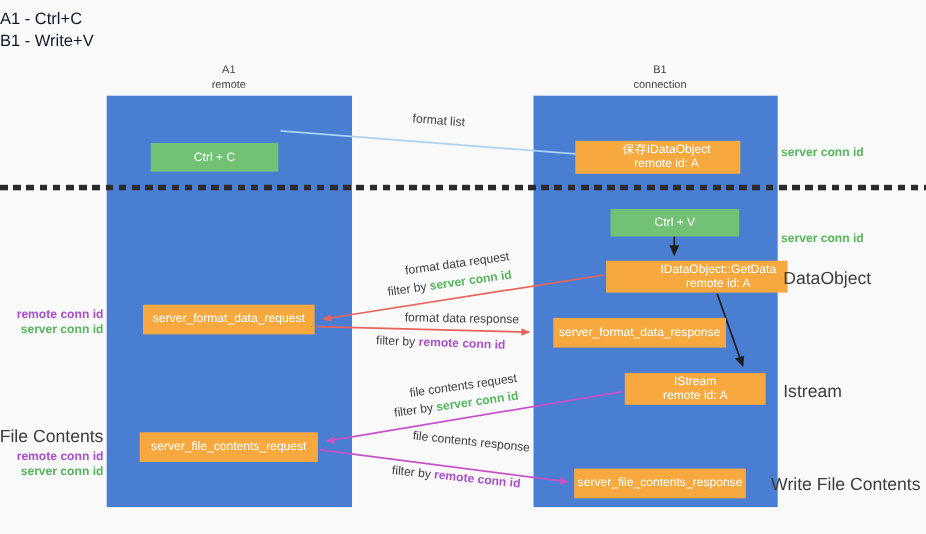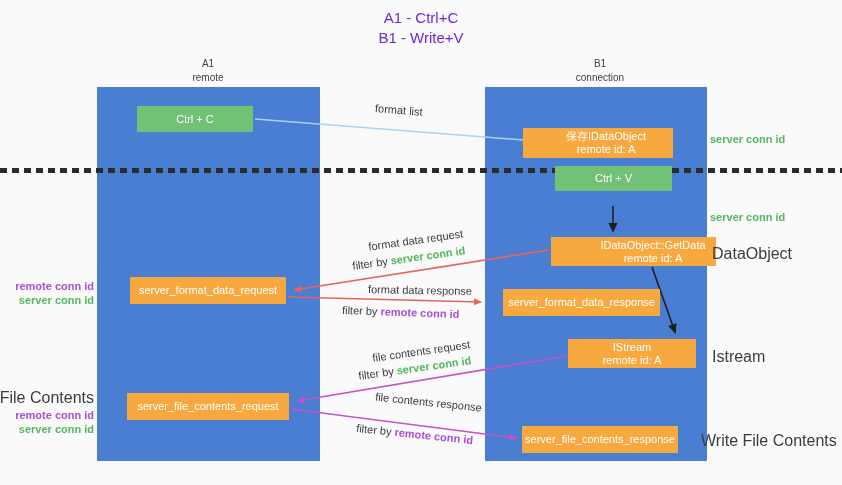--- a/index.html
+++ b/index.html
@@ -1,23 +1,23 @@
 <!DOCTYPE html>
 <html><head>
 <meta charset="utf-8">
 <style>
   html,body{margin:0;padding:0;background:#fafafa;font-family:"Liberation Sans",sans-serif;}
   #canvas{position:relative;width:842px;height:485px;background:#fafafa;overflow:hidden;}
   .abs{position:absolute;}
-  .title{width:842px;top:8px;left:0;text-align:center;font-size:15px;color:#6d28d9;line-height:20px;}
+  .title{width:842px;top:8px;left:0;text-align:left;font-size:15px;color:#0f172a;line-height:20px;}
   .col-header{text-align:center;font-size:10px;color:#3f3f3f;line-height:14px;}
   .column{background:#4a7ed2;top:87px;height:374px;}
   .node{display:flex;flex-direction:column;align-items:center;justify-content:center;
         color:#ffffff;font-size:11px;line-height:13px;text-align:center;}
-  .green-node{background:#72c175;}
+  .green-node{background:#72c175;margin-top:24px;}
   .orange-node{background:#f7a940;}
   .divider{top:168px;left:0;width:842px;height:5px;
            background:repeating-linear-gradient(90deg,#2b2b2b 0 7px,transparent 7px 12px);}
   .lbl{font-size:11px;color:#3c3c3c;white-space:nowrap;}
   .lbl .green{color:#56b65c;font-weight:bold;}
   .lbl .purple{color:#a94fcf;font-weight:bold;}
   .side-green{color:#56b65c;font-weight:bold;font-size:11px;white-space:nowrap;}
   .side-purple{color:#a94fcf;font-weight:bold;font-size:11px;white-space:nowrap;}
   .side-dark{color:#3c3c3c;font-size:16px;white-space:nowrap;}
   .left-labels{text-align:right;line-height:14px;}

